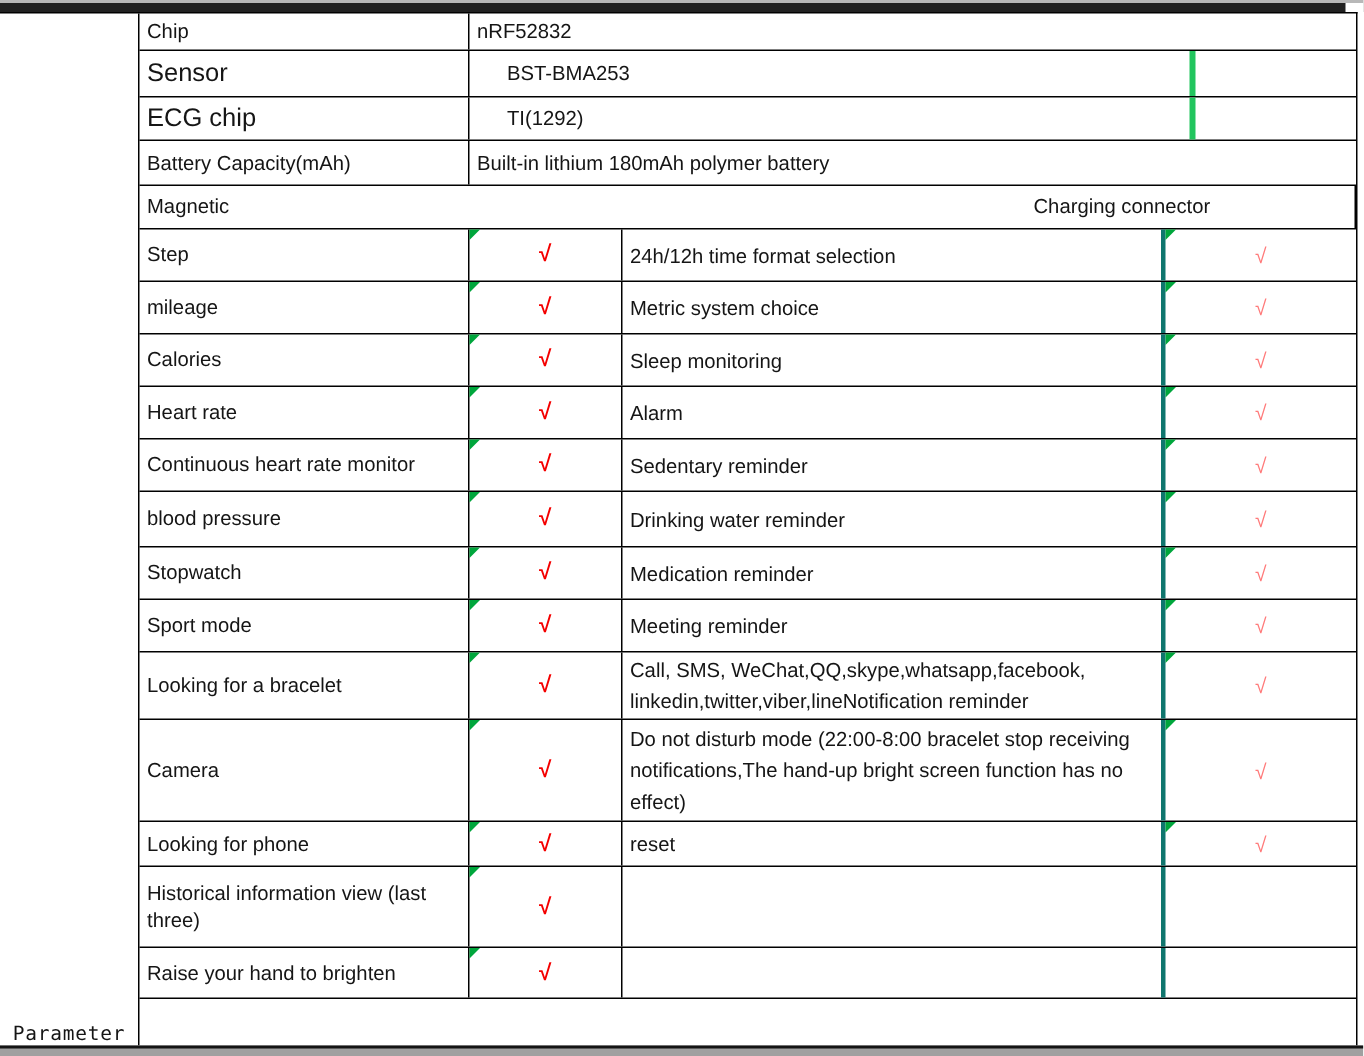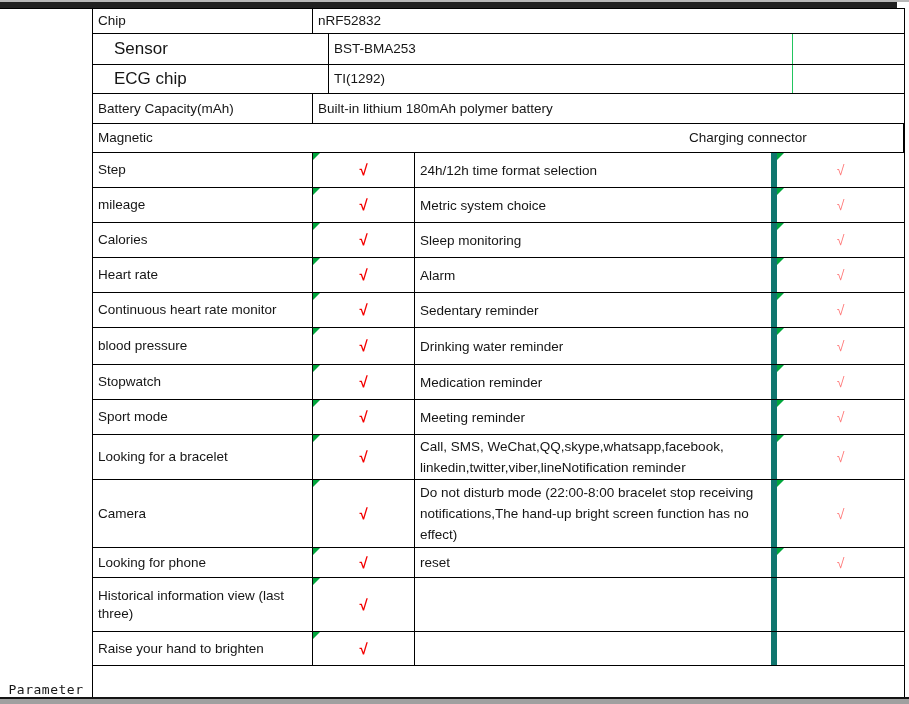--- a/index.html
+++ b/index.html
@@ -23,26 +23,26 @@
 
   .row{display:flex;box-sizing:border-box;border-bottom:1px solid #000;}
   .r1{height:25px}.r2{height:31px}.r3{height:31px}.r4{height:29px}.r5{height:30px}
   .r6{height:29px}.r7{height:35px}.r8{height:35px}.r9{height:35px}.r10{height:35px}
   .r11{height:35px}.r12{height:37px}.r13{height:35px}.r14{height:35px}.r15{height:45px}
   .r16{height:68px}.r17{height:30px}.r18{height:54px}.r19{height:34px}
 
   .cell{box-sizing:border-box;position:relative;display:flex;align-items:center;
         font-size:13.5px;line-height:18px;}
   .c-label{width:220px;border-right:1px solid #000;padding:0 4px 0 5px;}
-  .c-label.lg{font-size:17px;margin-left:16px;}
+  .c-label.lg{font-size:17px;}
   .c-value{flex:1;padding-left:5px;white-space:pre-wrap;}
-  .c-value.half{flex:none;width:464px;border-right:1px solid #22c55e;}
+  .c-value.half{flex:none;width:464px;border-right:4px solid #22c55e;margin-left:20px;}
   .c-endcap{flex:1;}
   .c-check{width:102px;border-right:1px solid #000;justify-content:center;}
-  .c-feat{width:362px;border-right:6px solid #0f766e;padding:0 4px 0 5px;line-height:21px;}
+  .c-feat{width:362px;border-right:3px solid #0f766e;padding:0 4px 0 5px;line-height:21px;}
   .c-check2{flex:1;justify-content:center;}
 
   .chk{color:#f40000;font-size:15px;font-weight:bold;}
   .chk2{color:#ff7a7a;font-size:14px;font-weight:normal;}
   .tri{position:absolute;top:0;left:0;width:0;height:0;
        border-top:7px solid #00a63c;border-right:7px solid transparent;}
 </style>
 </head>
 <body>
 

